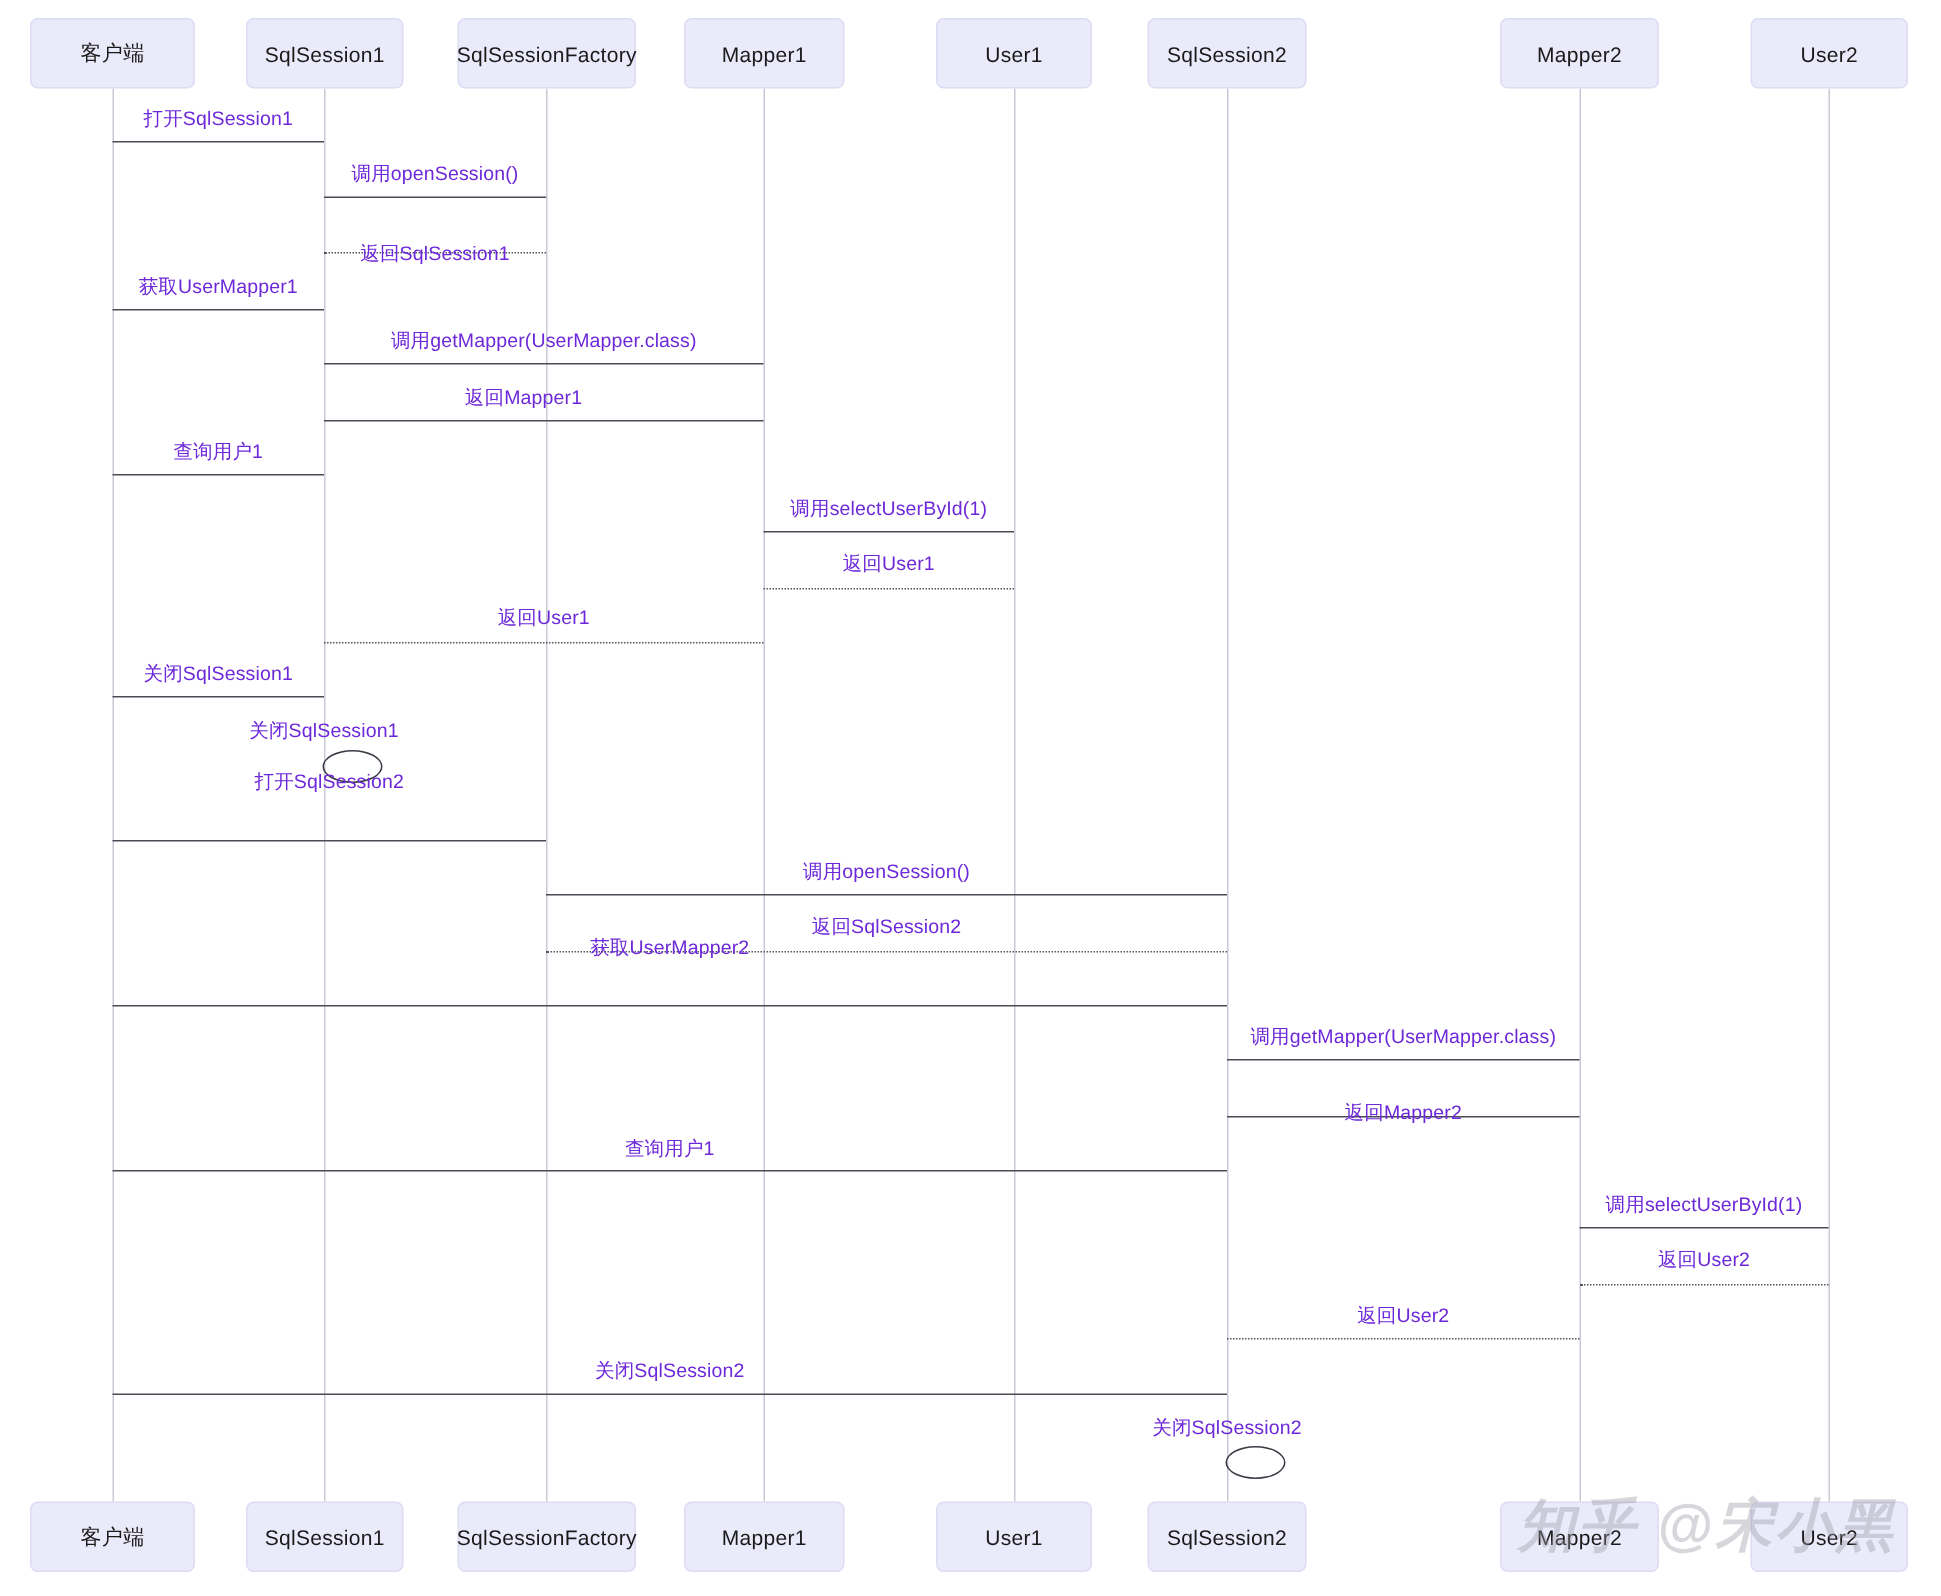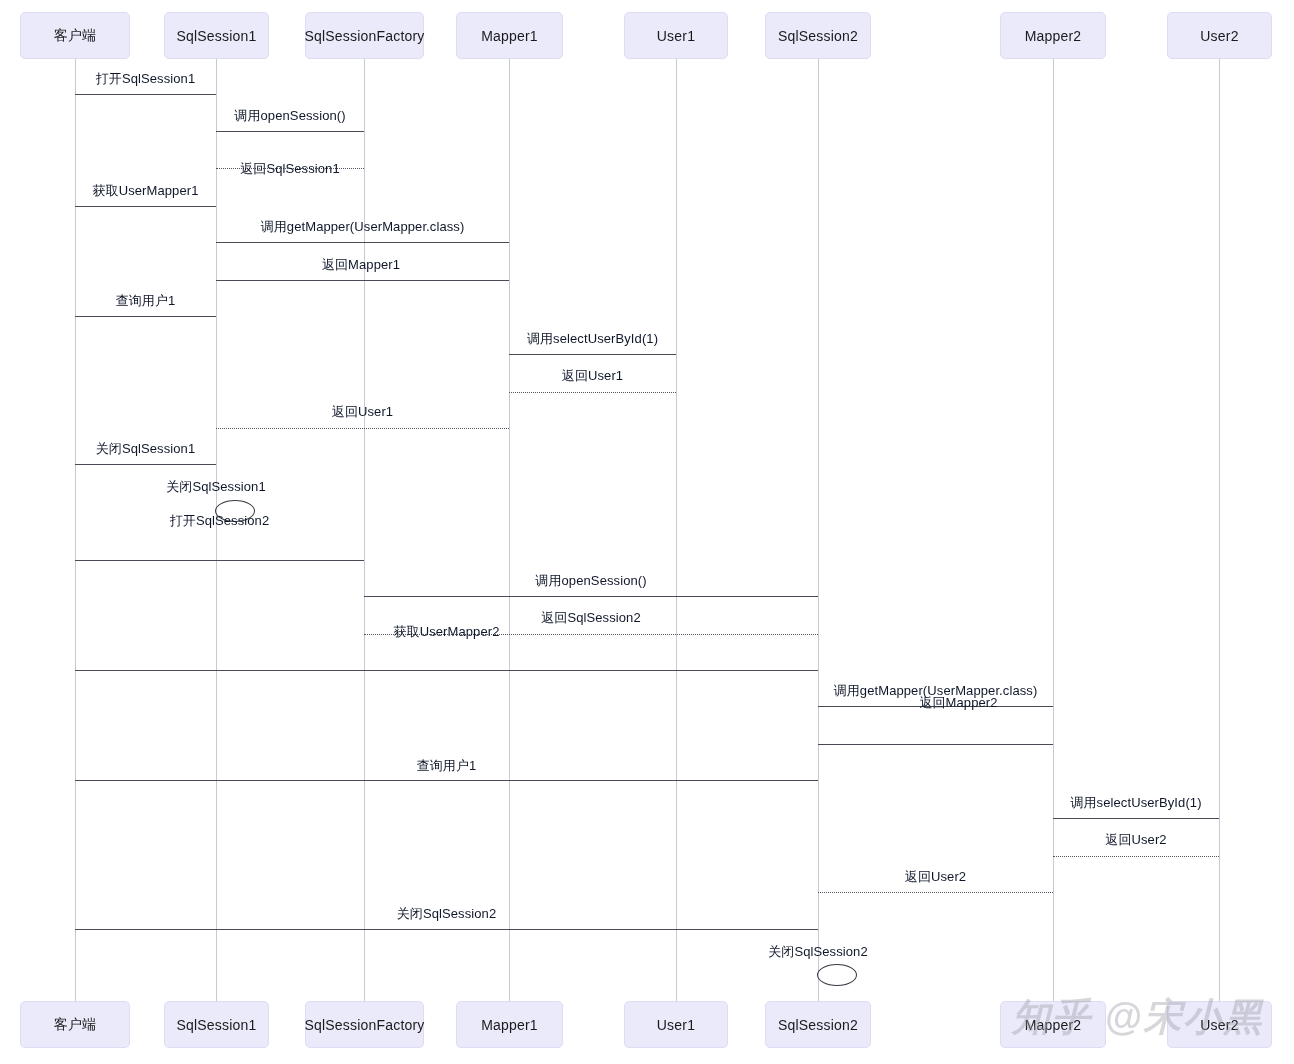--- a/index.html
+++ b/index.html
@@ -38,21 +38,21 @@
     height:0;
     border-top:1.6px solid #4a4a55;
     z-index:3;
   }
   .msg-line.ret{
     border-top:1.4px dotted #55555f;
   }
   .msg-label{
     position:absolute;
     font-size:13px;
-    color:#0f172a;
+    color:#6d28d9;
     white-space:nowrap;
     z-index:4;
     transform:translateX(-50%);
     background:transparent;
     letter-spacing:.1px;
     text-align:right;
   }
   .self-loop{
     position:absolute;
     border:1.4px solid #3a3a44;
@@ -90,21 +90,21 @@
       <div class="msg-label" style="left: 145.5px; top: 70px;">打开SqlSession1</div>
       <div class="msg-line" style="left: 216px; width: 148px; top: 131px;"></div>
       <div class="msg-label" style="left: 290px; top: 107px;">调用openSession()</div>
       <div class="msg-line ret" style="left: 216px; width: 148px; top: 168px;"></div>
       <div class="msg-label" style="left: 290px; top: 160px;">返回SqlSession1</div>
       <div class="msg-line" style="left: 75px; width: 141px; top: 206px;"></div>
       <div class="msg-label" style="left: 145.5px; top: 182px;">获取UserMapper1</div>
       <div class="msg-line" style="left: 216px; width: 293px; top: 242px;"></div>
       <div class="msg-label" style="left: 362.5px; top: 218px;">调用getMapper(UserMapper.class)</div>
       <div class="msg-line" style="left: 216px; width: 293px; top: 280px;"></div>
-      <div class="msg-label" style="left: 361px; top: 256px;">返回Mapper1</div>
+      <div class="msg-label" style="left: 349px; top: 256px;">返回Mapper1</div>
       <div class="msg-line" style="left: 75px; width: 141px; top: 316px;"></div>
       <div class="msg-label" style="left: 145.5px; top: 292px;">查询用户1</div>
       <div class="msg-line" style="left: 509px; width: 167px; top: 354px;"></div>
       <div class="msg-label" style="left: 592.5px; top: 330px;">调用selectUserById(1)</div>
       <div class="msg-line ret" style="left: 509px; width: 167px; top: 392px;"></div>
       <div class="msg-label" style="left: 592.5px; top: 367px;">返回User1</div>
       <div class="msg-line ret" style="left: 216px; width: 293px; top: 428px;"></div>
       <div class="msg-label" style="left: 362.5px; top: 403px;">返回User1</div>
       <div class="msg-line" style="left: 75px; width: 141px; top: 464px;"></div>
       <div class="msg-label" style="left: 145.5px; top: 440px;">关闭SqlSession1</div>
@@ -112,21 +112,21 @@
       <div class="msg-label" style="left: 219.5px; top: 512px;">打开SqlSession2</div>
       <div class="msg-line" style="left: 364px; width: 454px; top: 596px;"></div>
       <div class="msg-label" style="left: 591px; top: 572px;">调用openSession()</div>
       <div class="msg-line ret" style="left: 364px; width: 454px; top: 634px;"></div>
       <div class="msg-label" style="left: 591px; top: 609px;">返回SqlSession2</div>
       <div class="msg-line" style="left: 75px; width: 743px; top: 670px;"></div>
       <div class="msg-label" style="left: 446.5px; top: 623px;">获取UserMapper2</div>
       <div class="msg-line" style="left: 818px; width: 235px; top: 706px;"></div>
       <div class="msg-label" style="left: 935.5px; top: 682px;">调用getMapper(UserMapper.class)</div>
       <div class="msg-line" style="left: 818px; width: 235px; top: 744px;"></div>
-      <div class="msg-label" style="left: 935.5px; top: 694px; margin-left: 23px;">返回Mapper2</div>
+      <div class="msg-label" style="left: 935.5px; top: 733px;">返回Mapper2</div>
       <div class="msg-line" style="left: 75px; width: 743px; top: 780px;"></div>
       <div class="msg-label" style="left: 446.5px; top: 757px;">查询用户1</div>
       <div class="msg-line" style="left: 1053px; width: 166px; top: 818px;"></div>
       <div class="msg-label" style="left: 1136px; top: 794px;">调用selectUserById(1)</div>
       <div class="msg-line ret" style="left: 1053px; width: 166px; top: 856px;"></div>
       <div class="msg-label" style="left: 1136px; top: 831px;">返回User2</div>
       <div class="msg-line ret" style="left: 818px; width: 235px; top: 892px;"></div>
       <div class="msg-label" style="left: 935.5px; top: 868px;">返回User2</div>
       <div class="msg-line" style="left: 75px; width: 743px; top: 929px;"></div>
       <div class="msg-label" style="left: 446.5px; top: 905px;">关闭SqlSession2</div>

